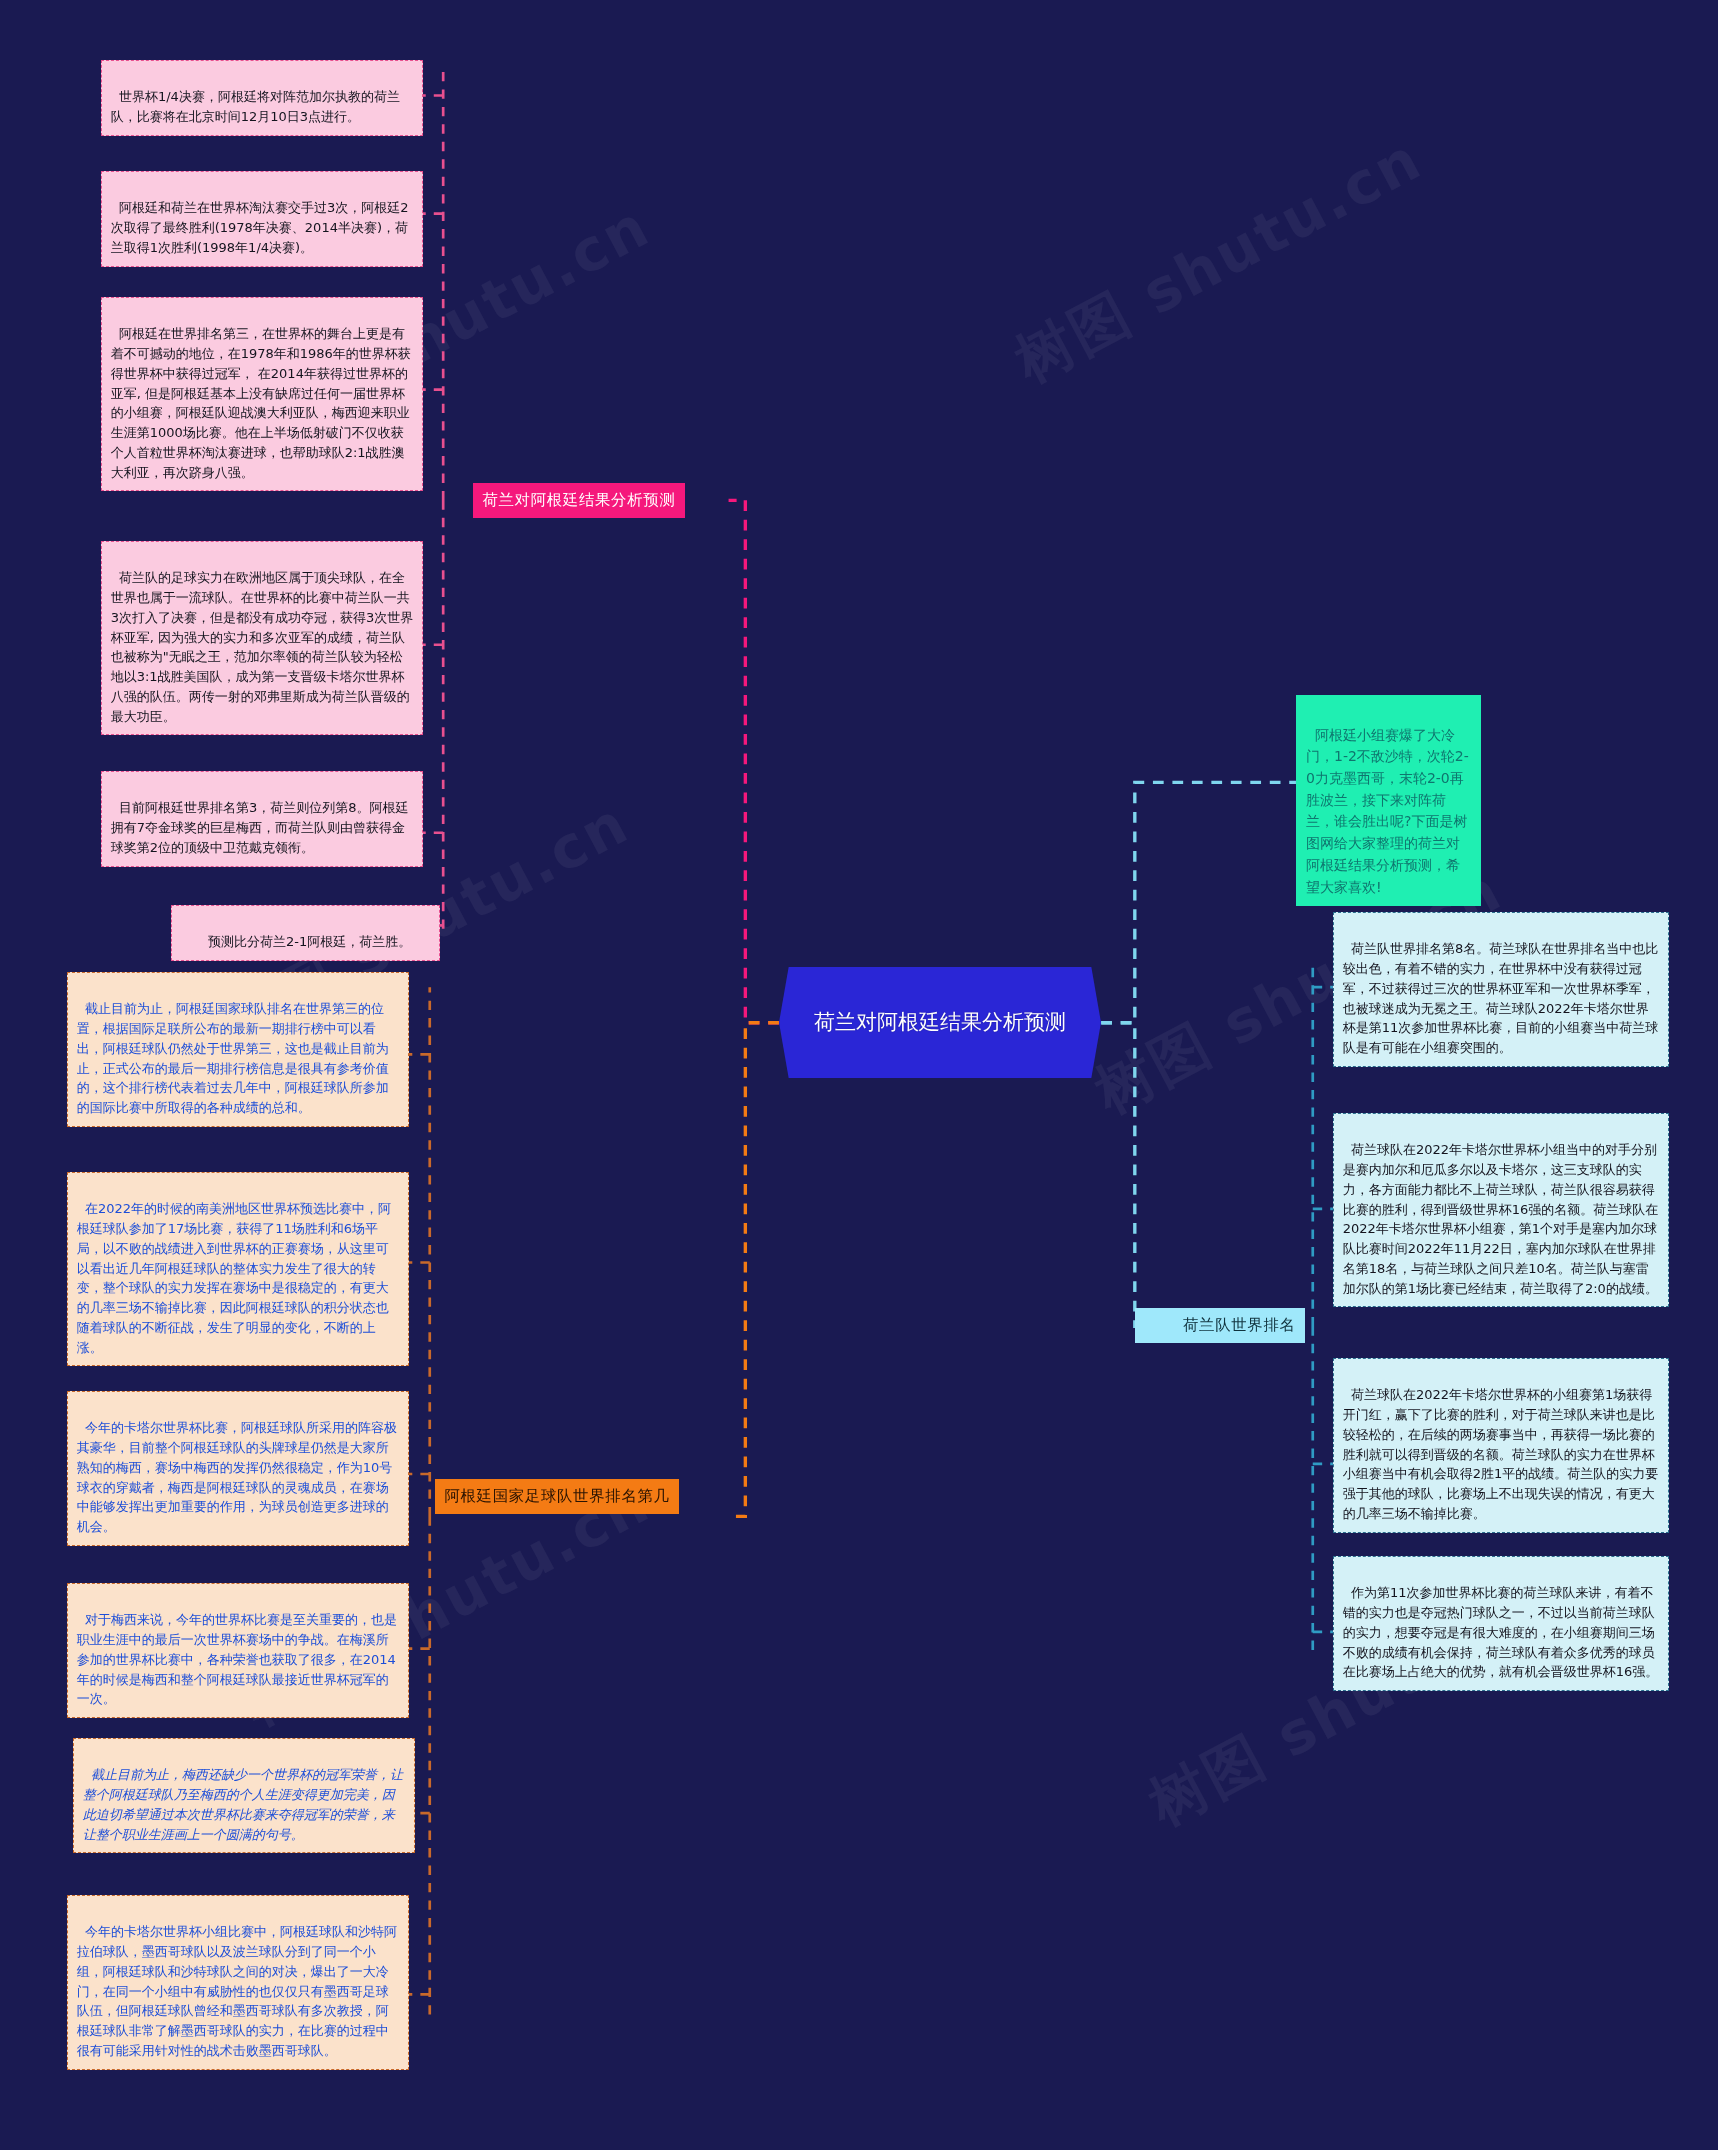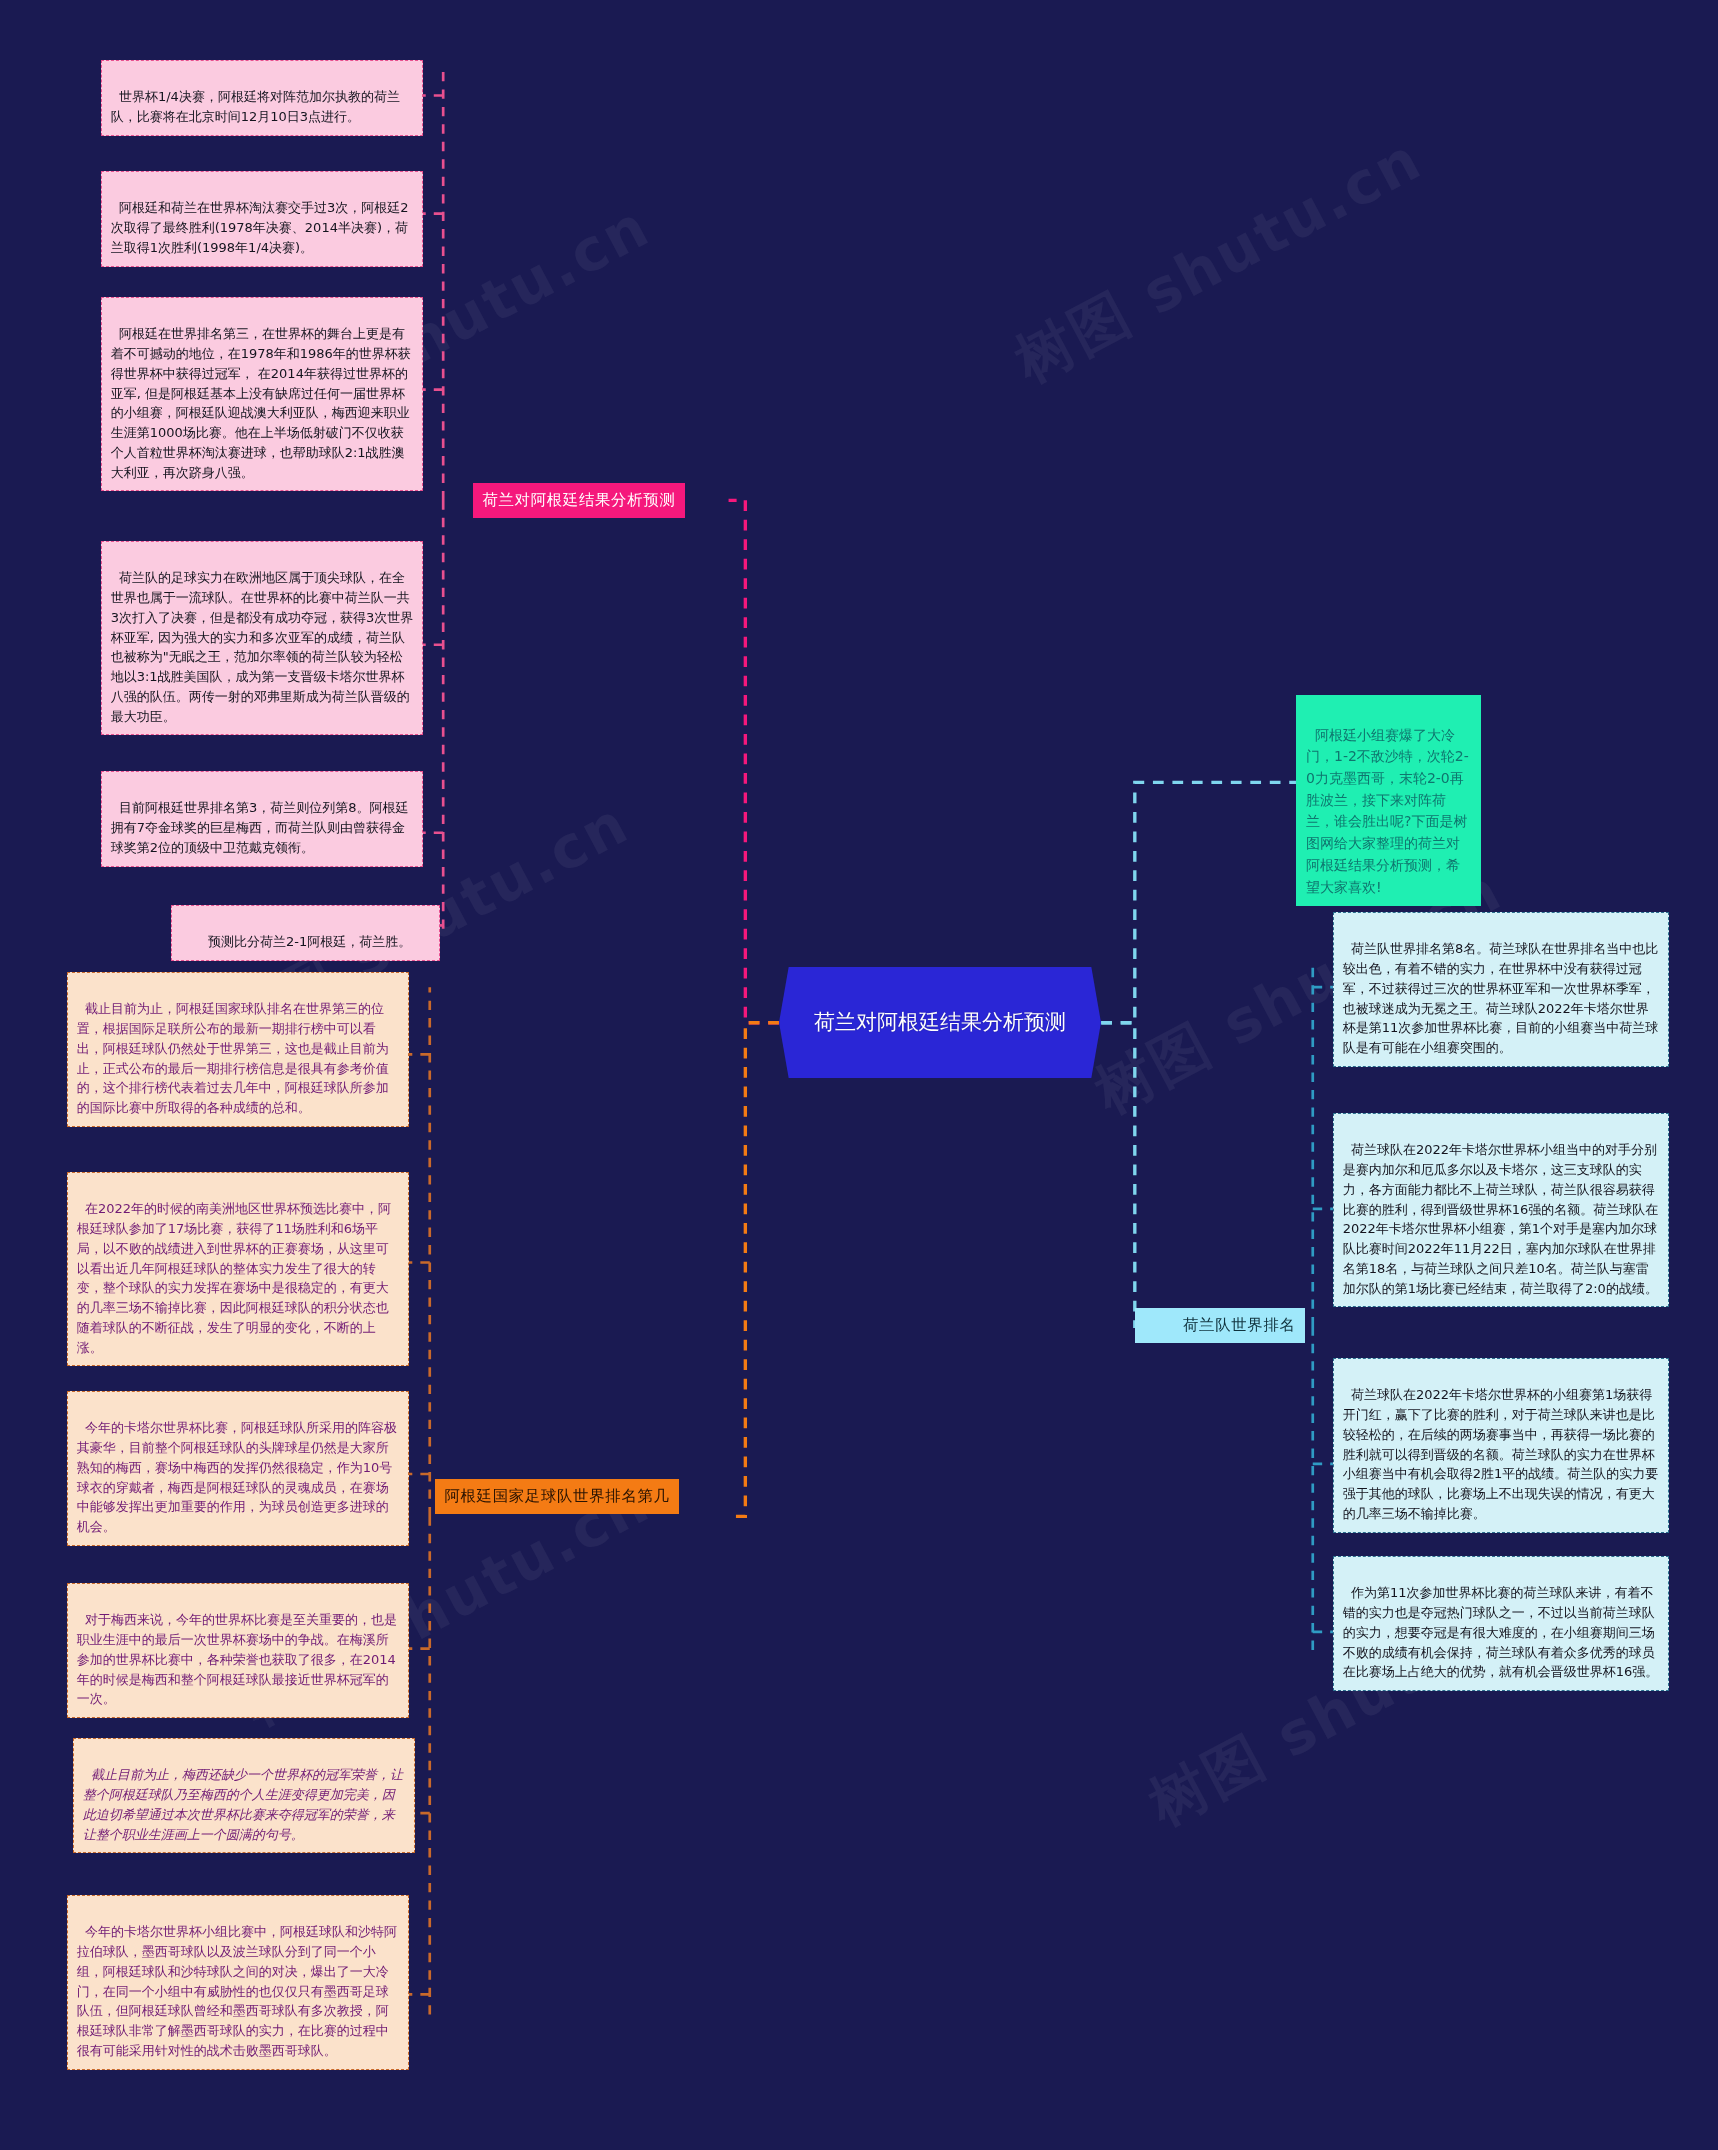--- a/index.html
+++ b/index.html
@@ -51,21 +51,21 @@
     font-size: 13px;
     border: 1.3px dashed rgba(0,0,0,0.55);
   }
   .leaf.pink {
     background: #fbcbe0;
     color: #14141e;
     border-color: #e8508f;
   }
   .leaf.cream {
     background: #fbe2cb;
-    color: #701a75;
+    color: #1d4ed8;
     border-color: #c9692a;
   }
   .leaf.ice {
     background: #d4f1f7;
     color: #14141e;
     border-color: #2a6e8e;
   }
 
   
   .chip {

